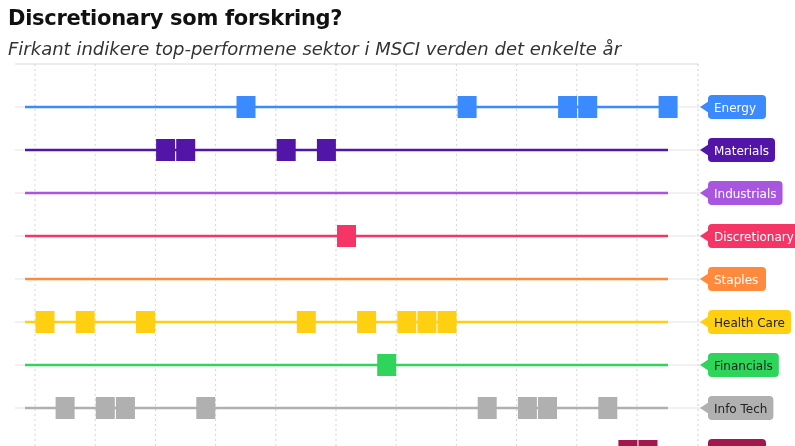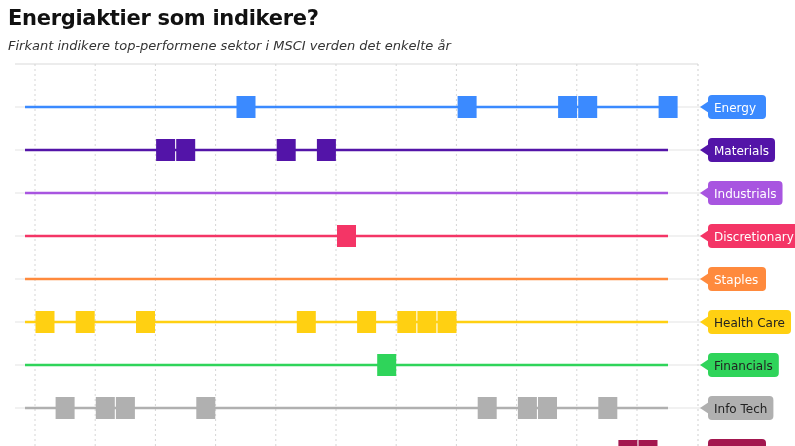--- a/index.html
+++ b/index.html
@@ -1,24 +1,24 @@
 <!DOCTYPE html>
 <html><head>
 <meta charset="utf-8">
 <style>
   html, body { margin:0; padding:0; background:#ffffff; }
   body { width:795px; height:446px; overflow:hidden; position:relative; font-family:"DejaVu Sans","Liberation Sans",sans-serif; }
   .title { position:absolute; left:8px; top:6px; font-size:21px; font-weight:bold; color:#111; letter-spacing:-0.3px; }
-  .subtitle { position:absolute; left:8px; top:38px; font-size:13px; font-style:italic; color:#333; }
+  .subtitle { position:absolute; left:8px; top:38px; font-size:18px; font-style:italic; color:#333; }
   #chart { position:absolute; left:0; top:0; }
 </style>
 </head>
 <body>
 
-<div class="title">Energiaktier som indikere?</div>
+<div class="title">Discretionary som forskring?</div>
 <div class="subtitle">Firkant indikere top-performene sektor i MSCI verden det enkelte år</div>
 
 <svg id="chart" width="795" height="446" xmlns="http://www.w3.org/2000/svg">
   <g id="grid">
       <line x1="15" y1="64" x2="698" y2="64" stroke="#e6e6e6" stroke-width="1.5"></line>
       <line x1="698" y1="64" x2="698" y2="446" stroke="#cfcfcf" stroke-width="1" stroke-dasharray="2,3"></line>
       <line x1="35" y1="64" x2="35" y2="446" stroke="#d5d5d5" stroke-width="1" stroke-dasharray="2,3"></line>
       <line x1="95.2" y1="64" x2="95.2" y2="446" stroke="#d5d5d5" stroke-width="1" stroke-dasharray="2,3"></line>
       <line x1="155.4" y1="64" x2="155.4" y2="446" stroke="#d5d5d5" stroke-width="1" stroke-dasharray="2,3"></line>
       <line x1="215.60000000000002" y1="64" x2="215.60000000000002" y2="446" stroke="#d5d5d5" stroke-width="1" stroke-dasharray="2,3"></line>

